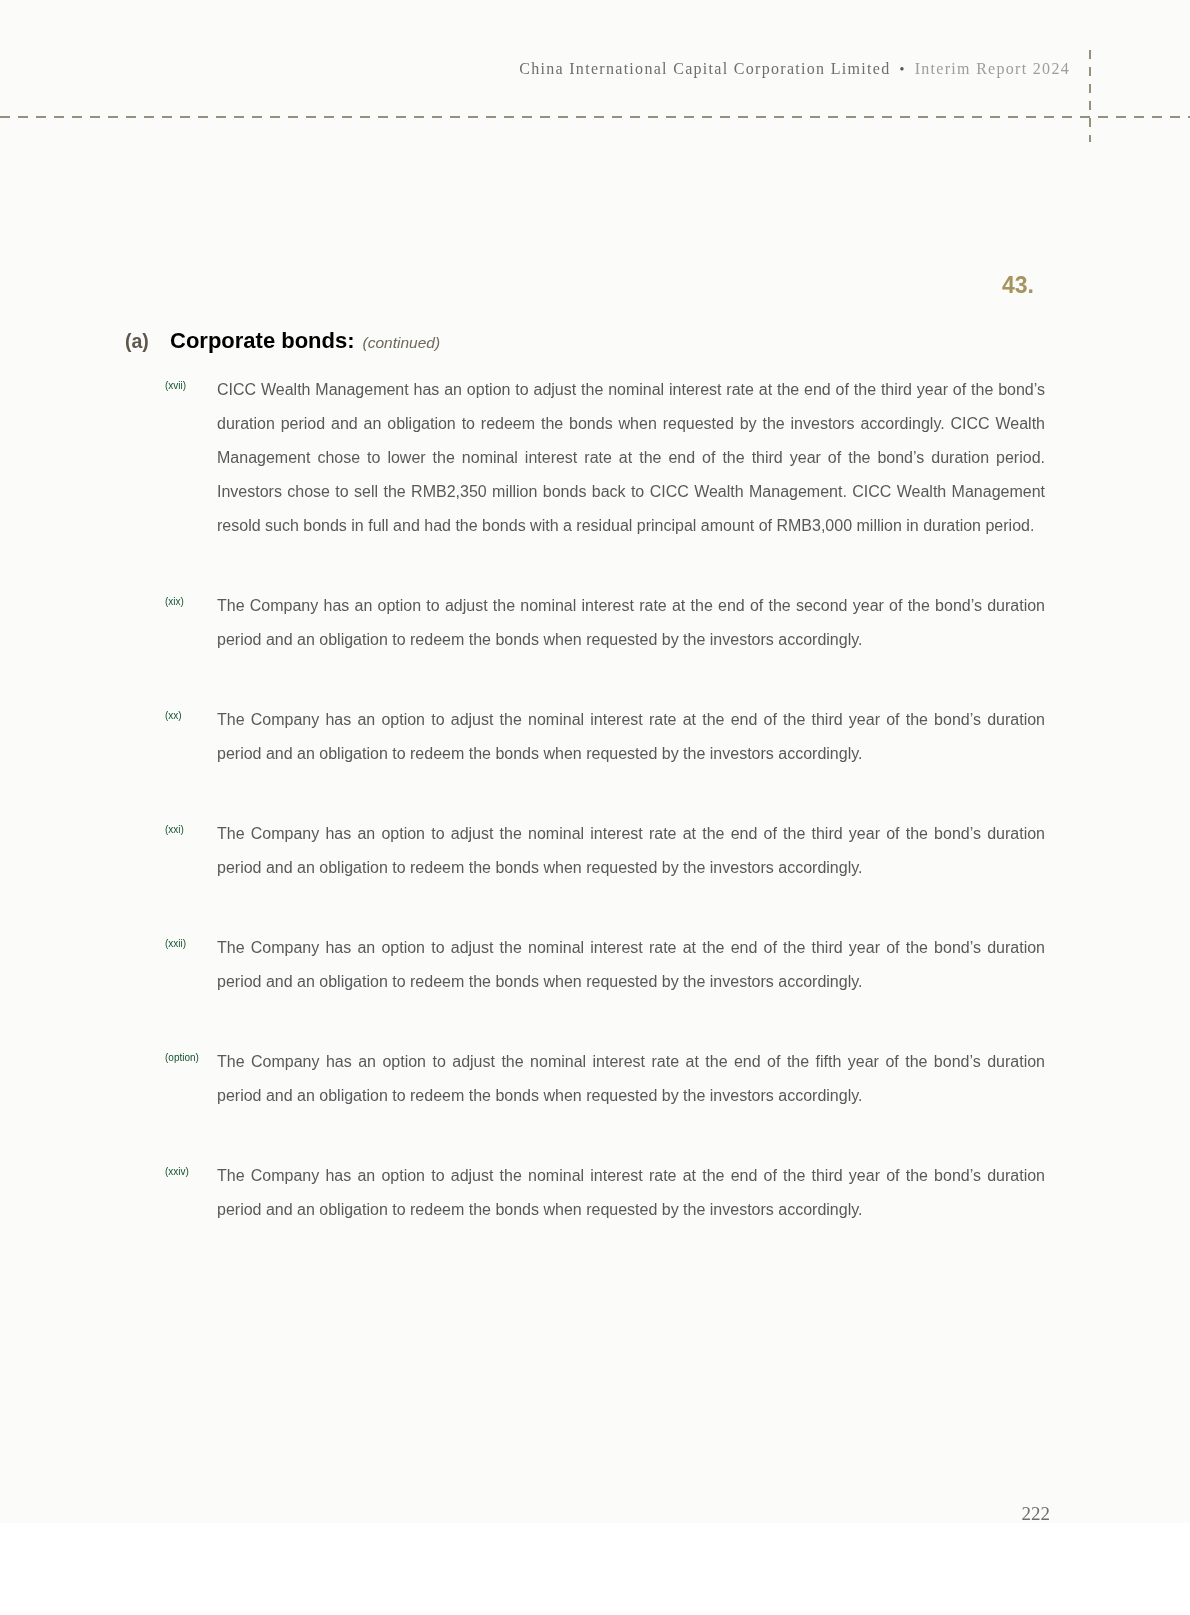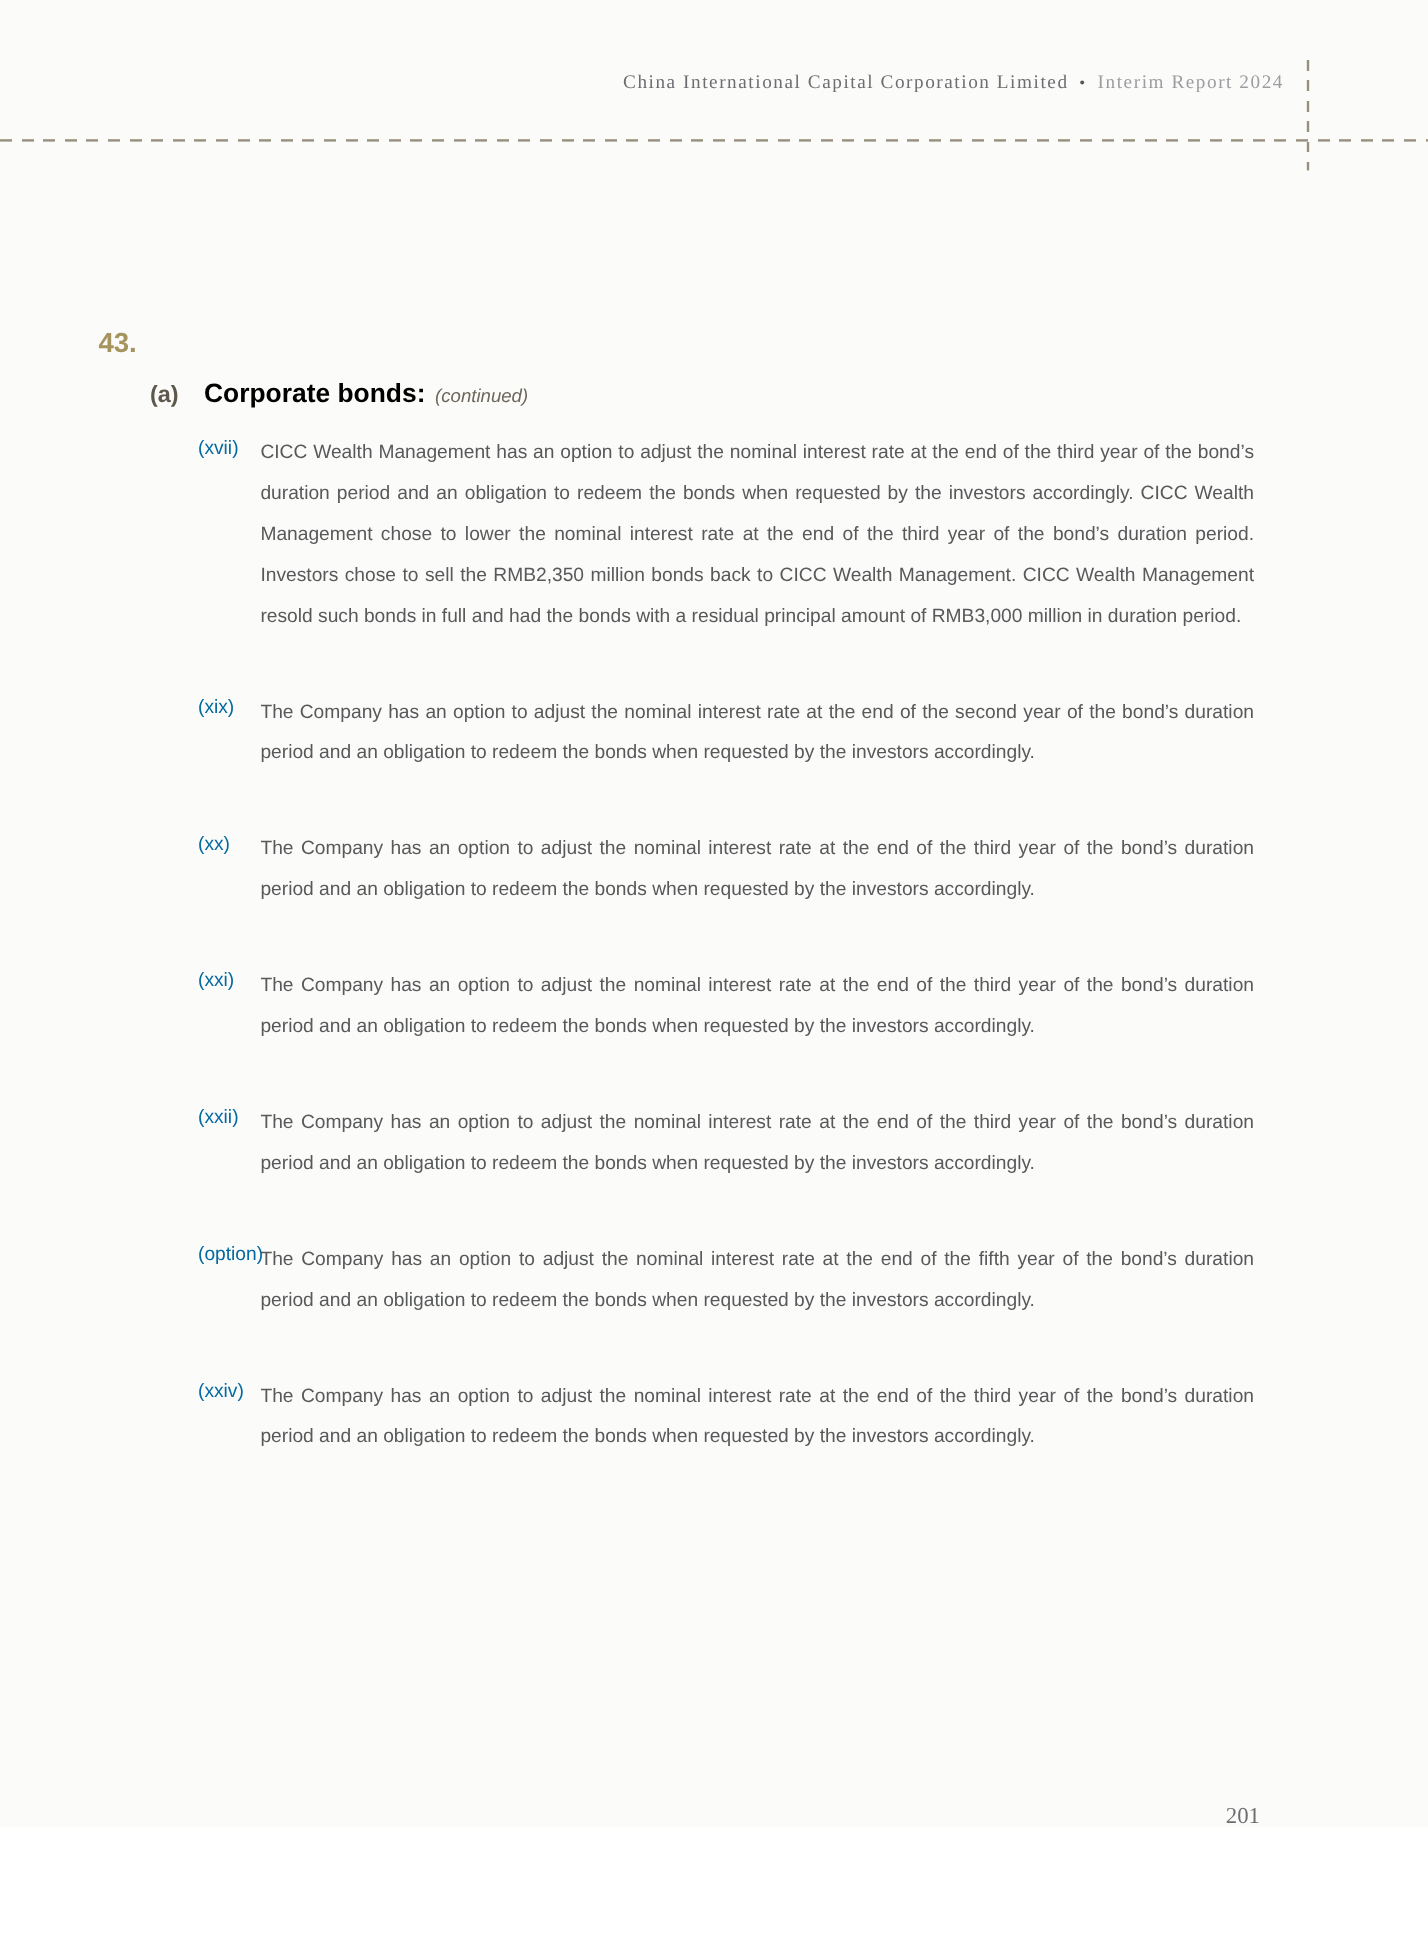--- a/index.html
+++ b/index.html
@@ -51,20 +51,21 @@
     top: 270px;
     left: 82px;
     width: 963px;
   }
 
   .section-heading {
     display: flex;
     align-items: flex-end;
     line-height: 30px;
     margin-bottom: 14px;
+    flex-direction: column;
   }
   .sec-num {
     width: 43px;
     flex: 0 0 43px;
     font-size: 23px;
     font-weight: bold;
     color: #a6945f;
   }
   .sec-title {
     font-size: 23px;
@@ -107,23 +108,23 @@
   }
 
   .items { margin-left: 83px; }
   .item {
     display: flex;
     margin-bottom: 46px;
   }
   .item-label {
     flex: 0 0 52px;
     width: 52px;
-    font-size: 16px;
+    font-size: 10px;
     line-height: 25px;
-    color: #0369a1;
+    color: #14532d;
   }
   .item-text {
     flex: 1;
     font-size: 16px;
     line-height: 34px;
     color: #58595b;
     text-align: justify;
     text-justify: inter-word;
   }
 
@@ -196,15 +197,15 @@
       </div>
 
       <div class="item">
         <div class="item-label">(xxiv)</div>
         <div class="item-text">The Company has an option to adjust the nominal interest rate at the end of the third year of the bond’s duration period and an obligation to redeem the bonds when requested by the investors accordingly.</div>
       </div>
 
     </div>
   </div>
 
-  <div class="page-number">201</div>
+  <div class="page-number">222</div>
 
 </div>
 
 </body></html>

